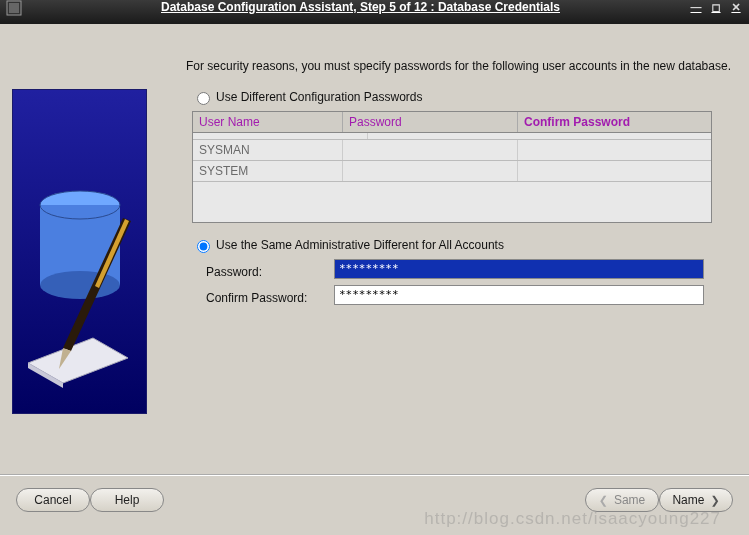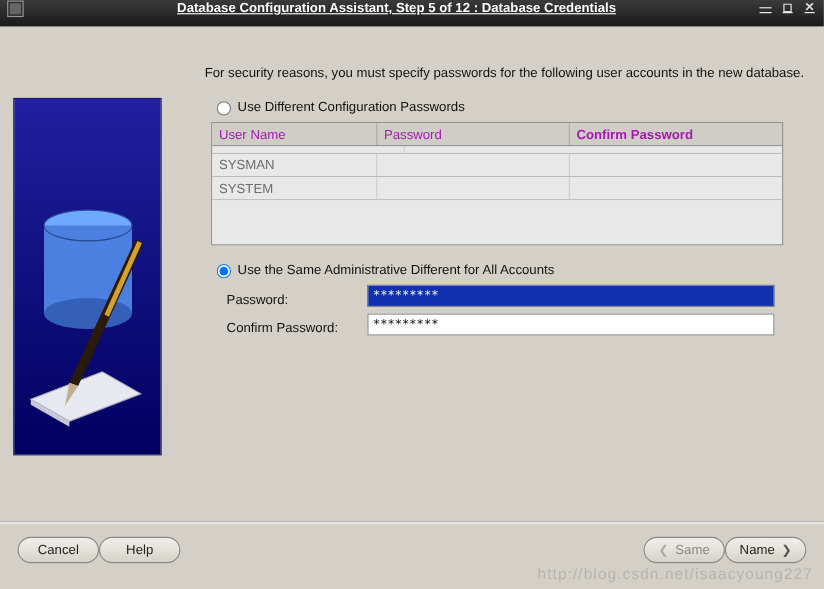--- a/index.html
+++ b/index.html
@@ -133,22 +133,22 @@
     font-size:12px;
     color:#222;
     display:flex; align-items:center; justify-content:center;
     gap:6px;
     padding:0 12px;
     cursor:default;
   }
   .btn.disabled { color:#888; }
   .spacer { flex:1; }
   .watermark {
-    position:absolute; bottom:6px; right:10px;
-    color:rgba(128,128,128,0.35); font-size:14px; letter-spacing:1px;
+    position:absolute; bottom:6px; right:28px;
+    color:rgba(128,128,128,0.35); font-size:17px; letter-spacing:1px;
     pointer-events:none;
     margin-top:40px;
   }
   .chev { font-size:11px; color:#555;}
   .chev.dis { color:#aaa;}
 </style>
 </head>
 <body>
 
 <div class="titlebar">

